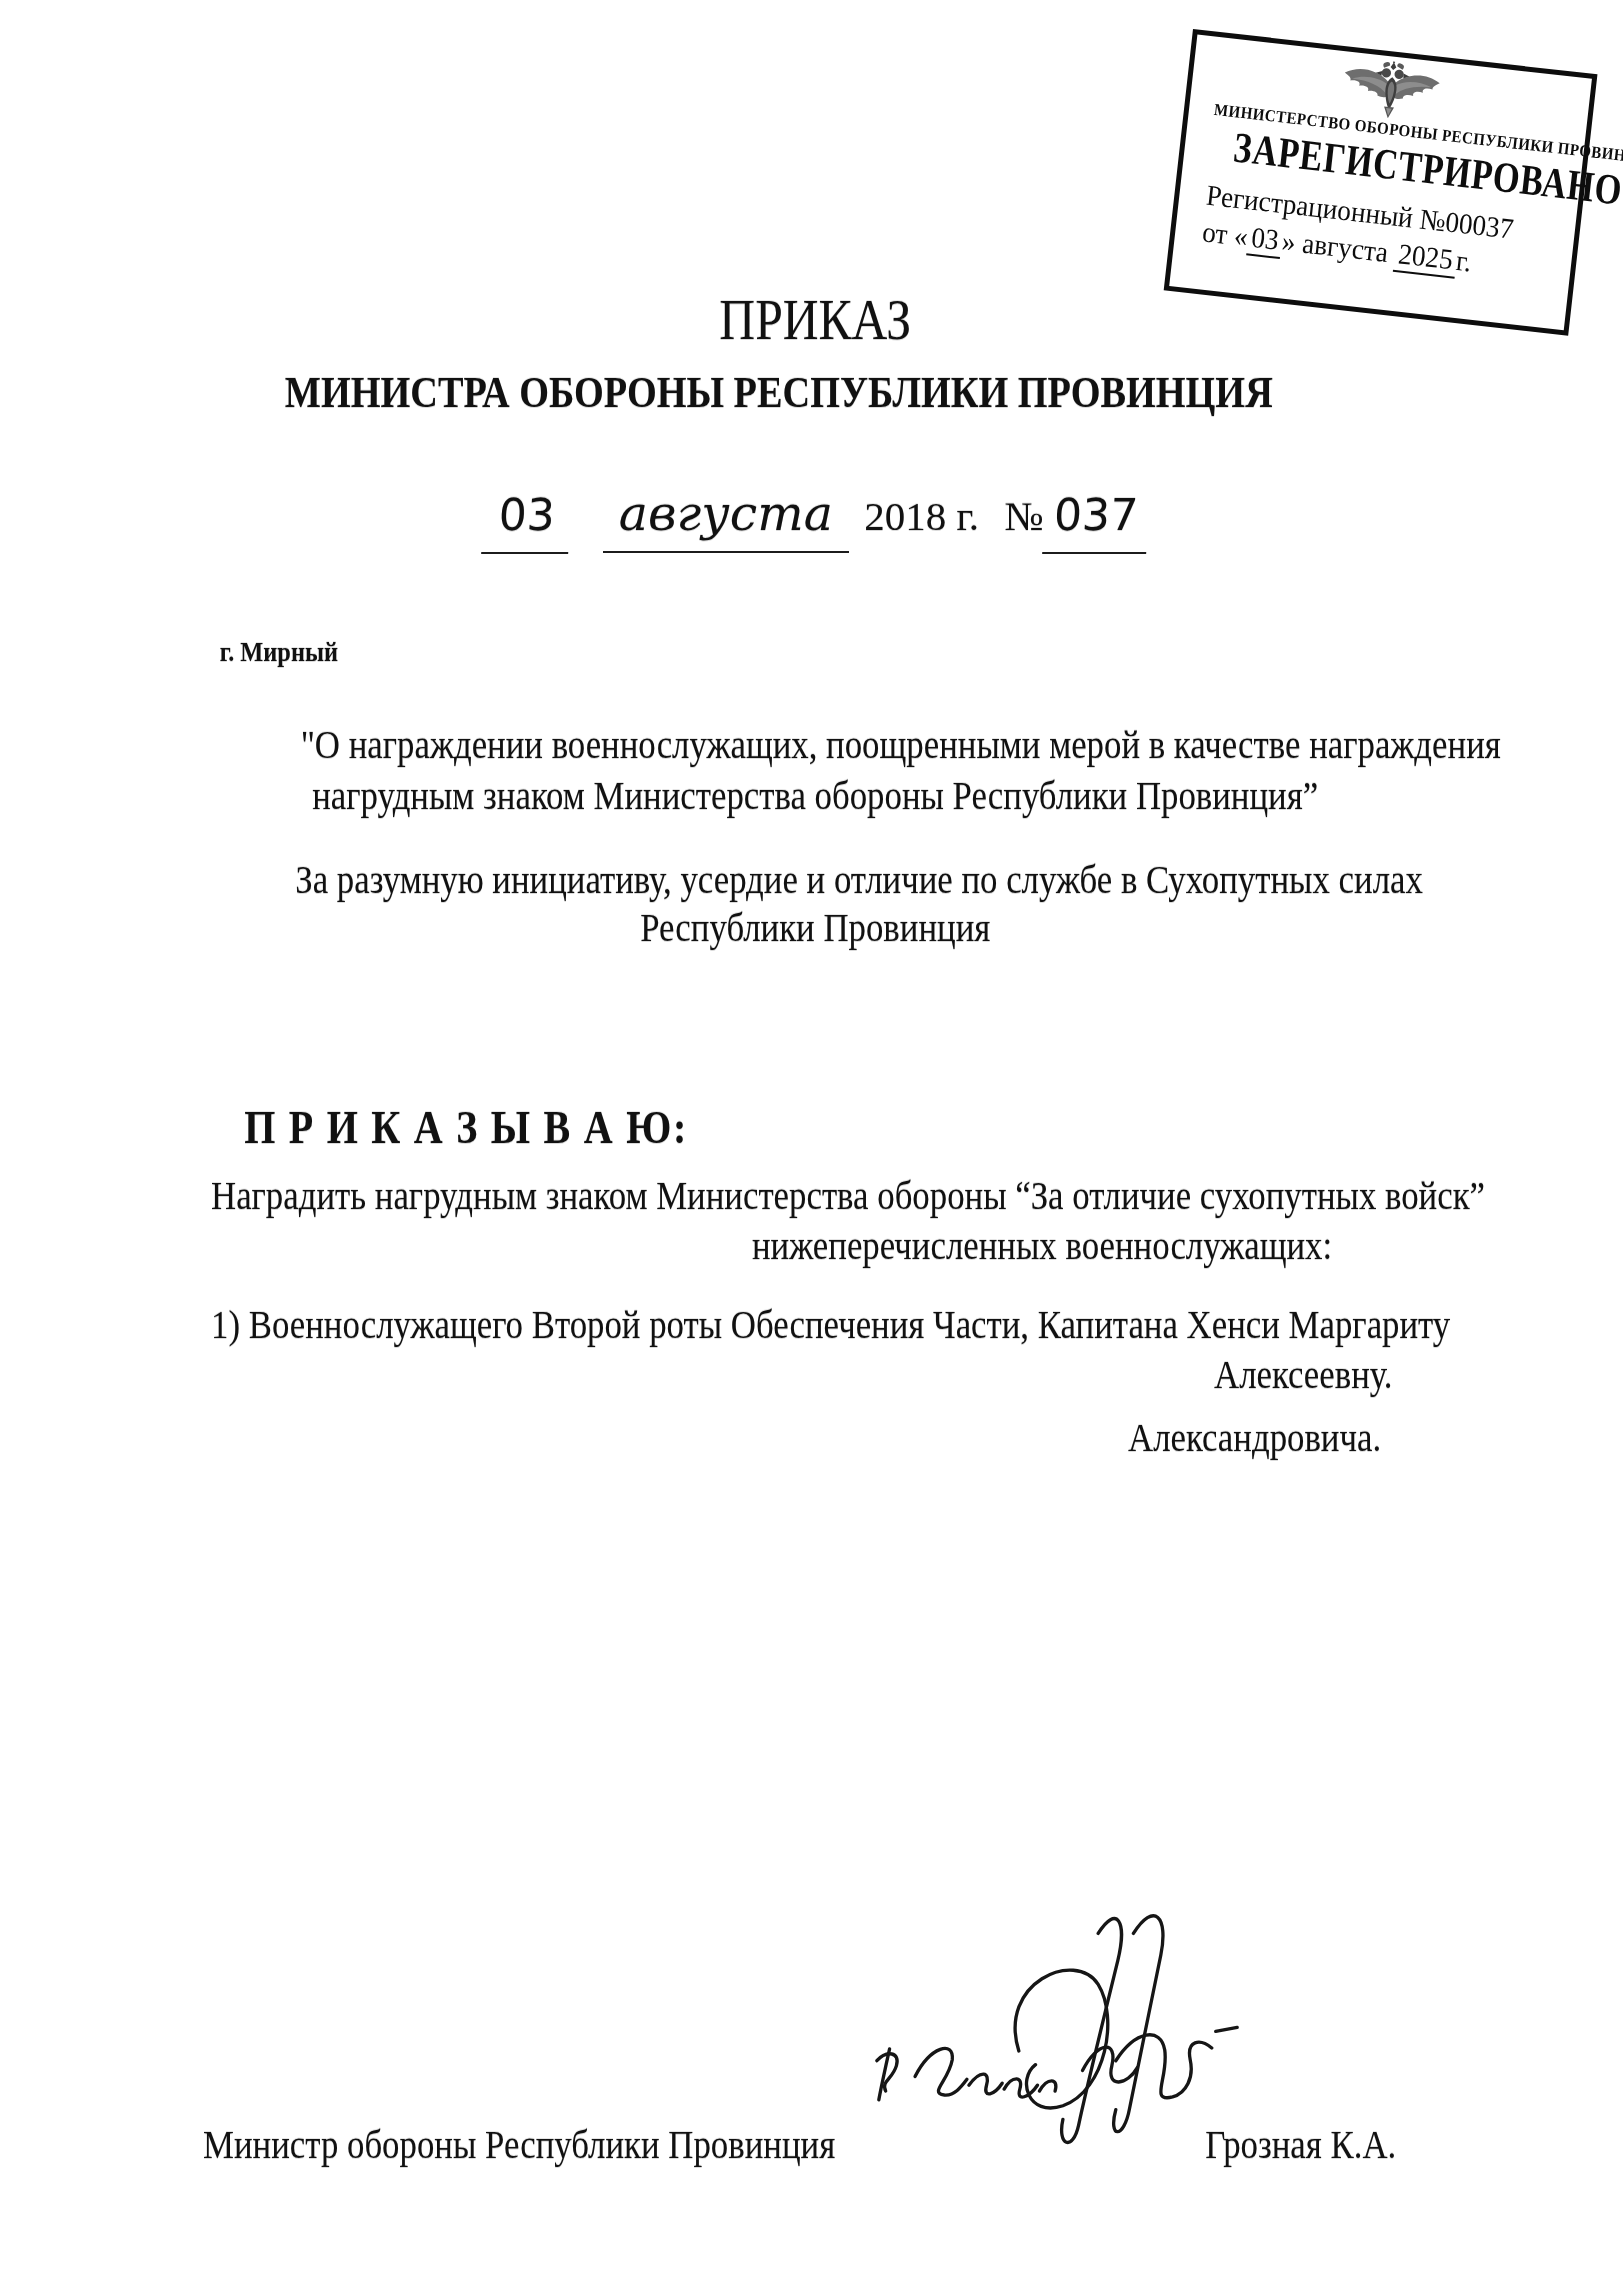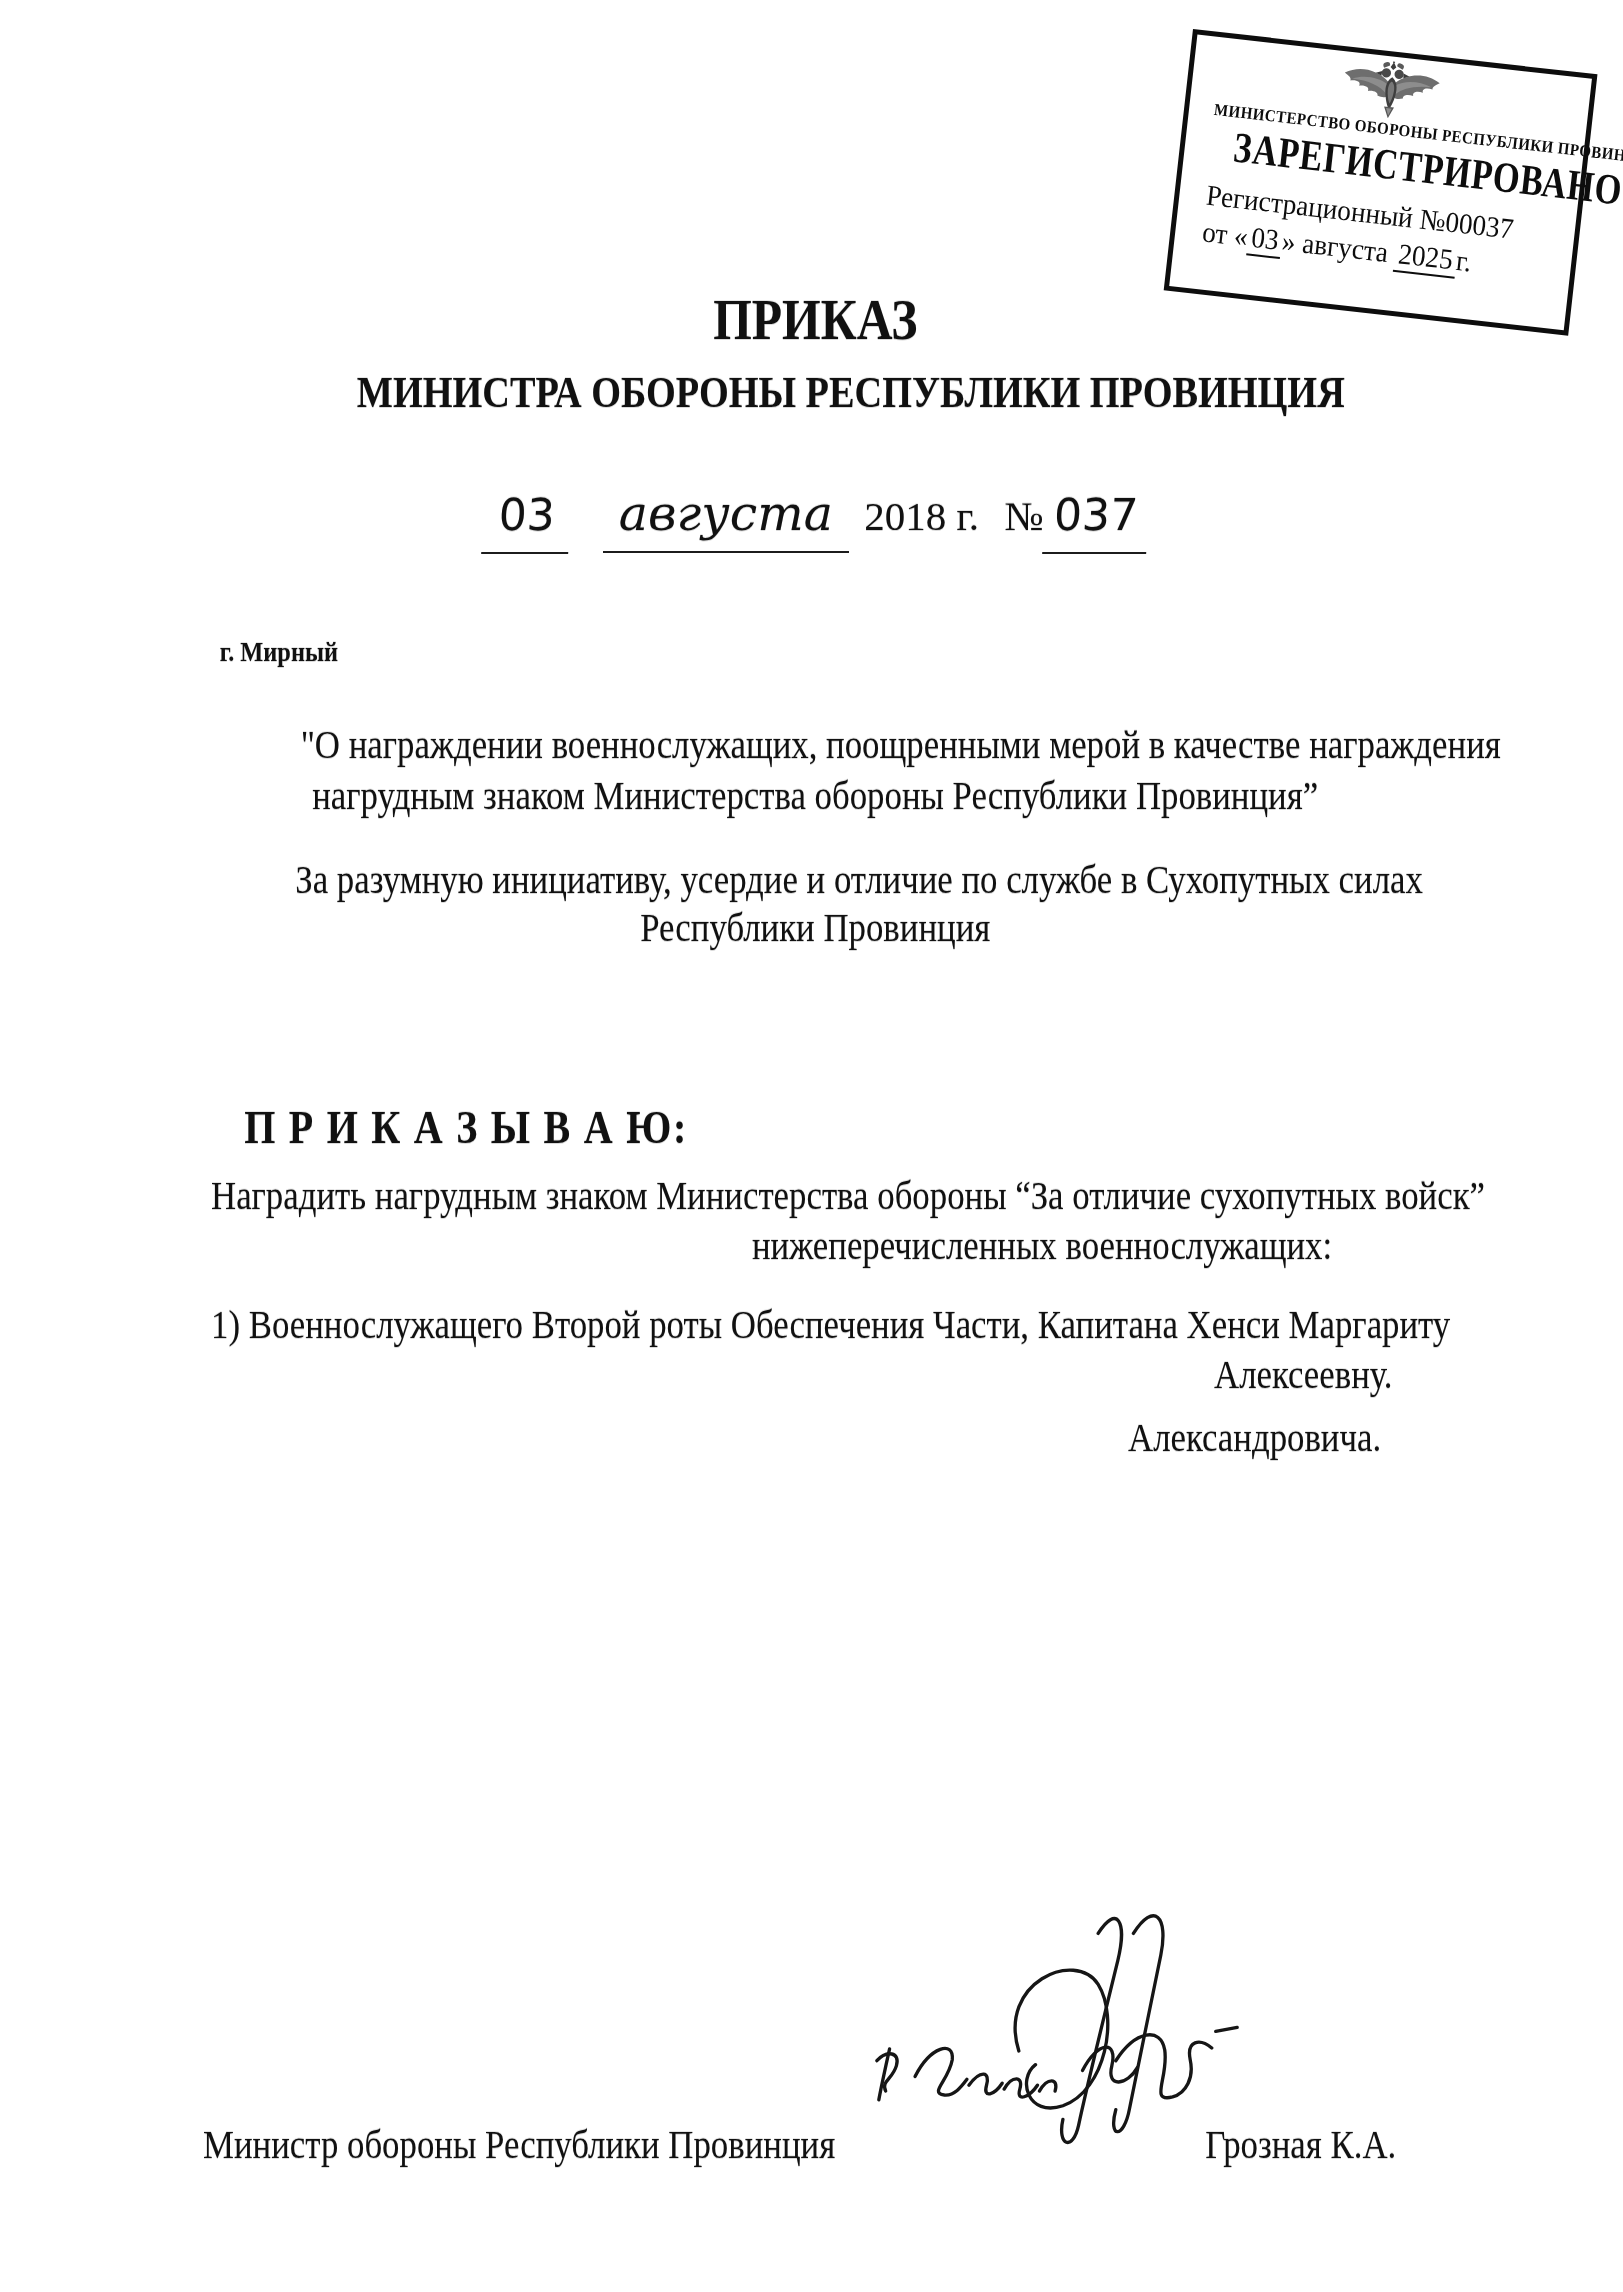--- a/index.html
+++ b/index.html
@@ -12,22 +12,22 @@
     overflow:hidden;
     margin:0 auto;
   }
   .scan{ text-shadow:0 1px 0 rgba(130,130,130,.30), 0 -1px 0 rgba(130,130,130,.22); }
 
   
   .doc{position:absolute;left:211px;top:0;width:1208px;}
   .sq  {display:inline-block;transform:scaleX(0.87);transform-origin:50% 50%;white-space:nowrap;}
   .sql {display:inline-block;transform:scaleX(0.87);transform-origin:0 50%;white-space:nowrap;}
 
-  .title{margin-top:287px;text-align:center;font-weight:bold;font-size:57px;line-height:65px;}
-  .subtitle{margin-top:13.7px;text-align:right;font-weight:bold;font-size:44px;line-height:53px;}
+  .title{margin-top:287px;text-align:center;font-weight:normal;font-size:57px;line-height:65px;}
+  .subtitle{margin-top:13.7px;text-align:left;font-weight:bold;font-size:44px;line-height:53px;}
 
   .dateline{margin-top:63px;display:flex;justify-content:center;align-items:baseline;line-height:63px;}
   .hand{font-family:"DejaVu Sans",sans-serif;font-size:44px;transform:skewX(-3deg);display:inline-block;}
   .script{font-family:"DejaVu Serif",serif;font-style:italic;font-size:49px;display:inline-block;}
   .dserif{font-size:41px;}
   .u{border-bottom:2.9px solid #1c1c1c;padding:0 15.7px 5.9px 15.7px;}
   .gap1{width:33px;} .gap2{width:15.7px;} .gap3{width:25.5px;}
 
   .place{margin-top:73px;font-size:28px;line-height:49px;font-weight:bold;}
 

